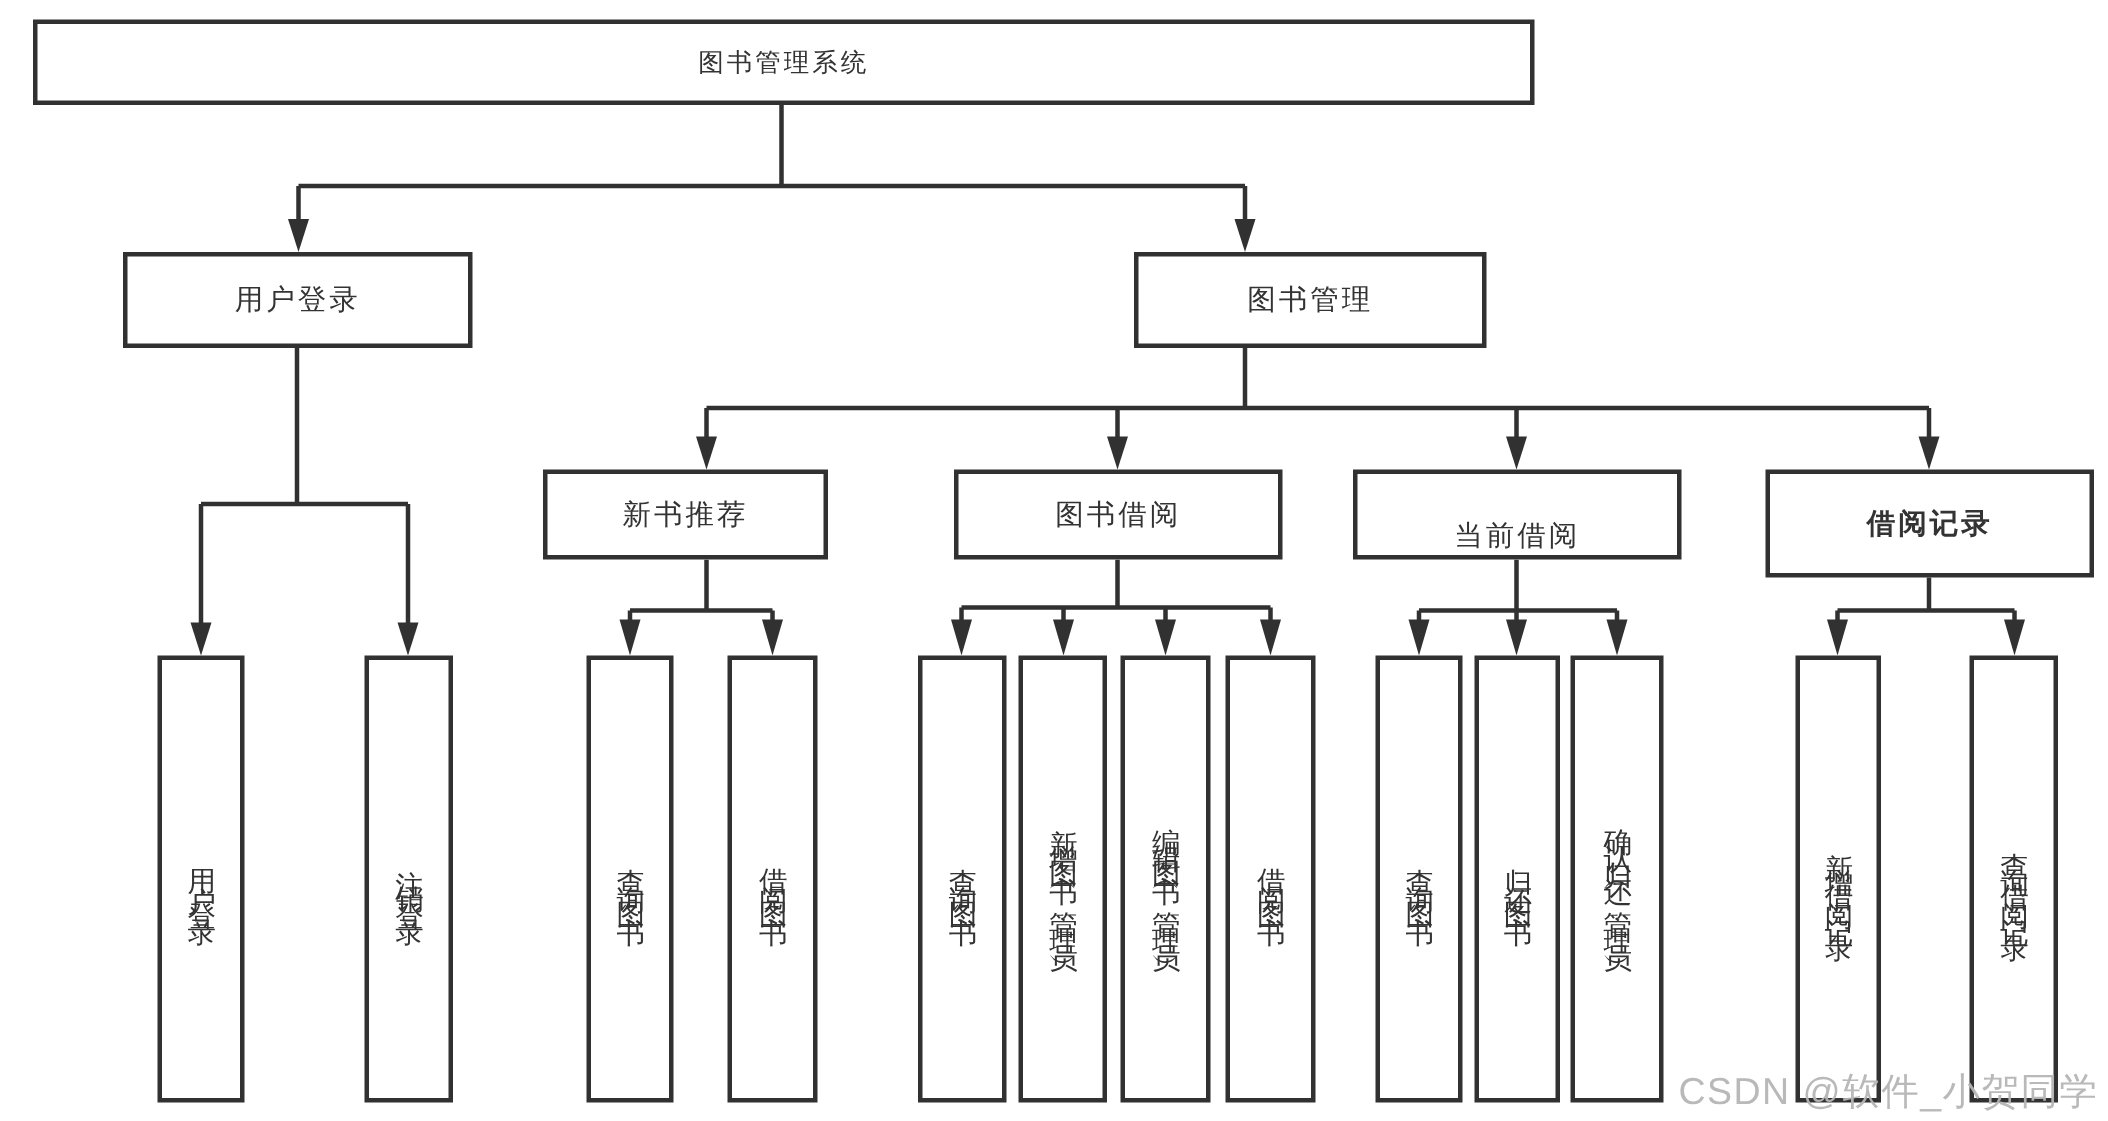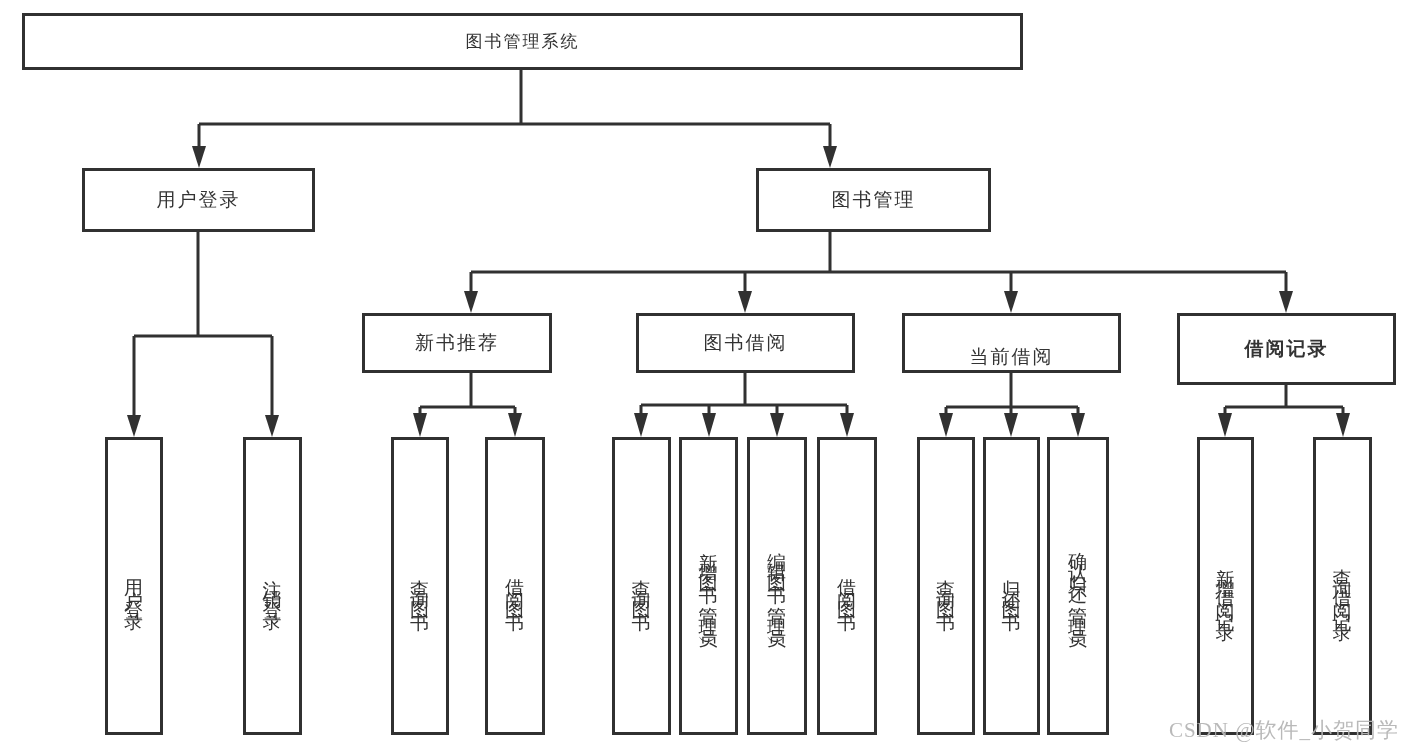--- a/index.html
+++ b/index.html
@@ -31,25 +31,24 @@
     text-orientation:mixed;
     font-size:19px;
     color:#333333;
     letter-spacing:11px;
     line-height:1;
     white-space:nowrap;
   }
   .watermark{
     position:absolute;
     right:6px;bottom:3px;
-    font-size:21px;
+    font-size:25px;
     color:rgba(181,181,181,0.95);
     letter-spacing:1px;
     white-space:nowrap;
-    font-family:Liberation Serif, serif;
   }
 </style>
 </head>
 <body>
 
 <div class="canvas">
 
   <svg class="connectors" viewBox="0 0 1405 747" xmlns="http://www.w3.org/2000/svg">
 
     <g stroke="#313131" stroke-width="3" fill="none">

